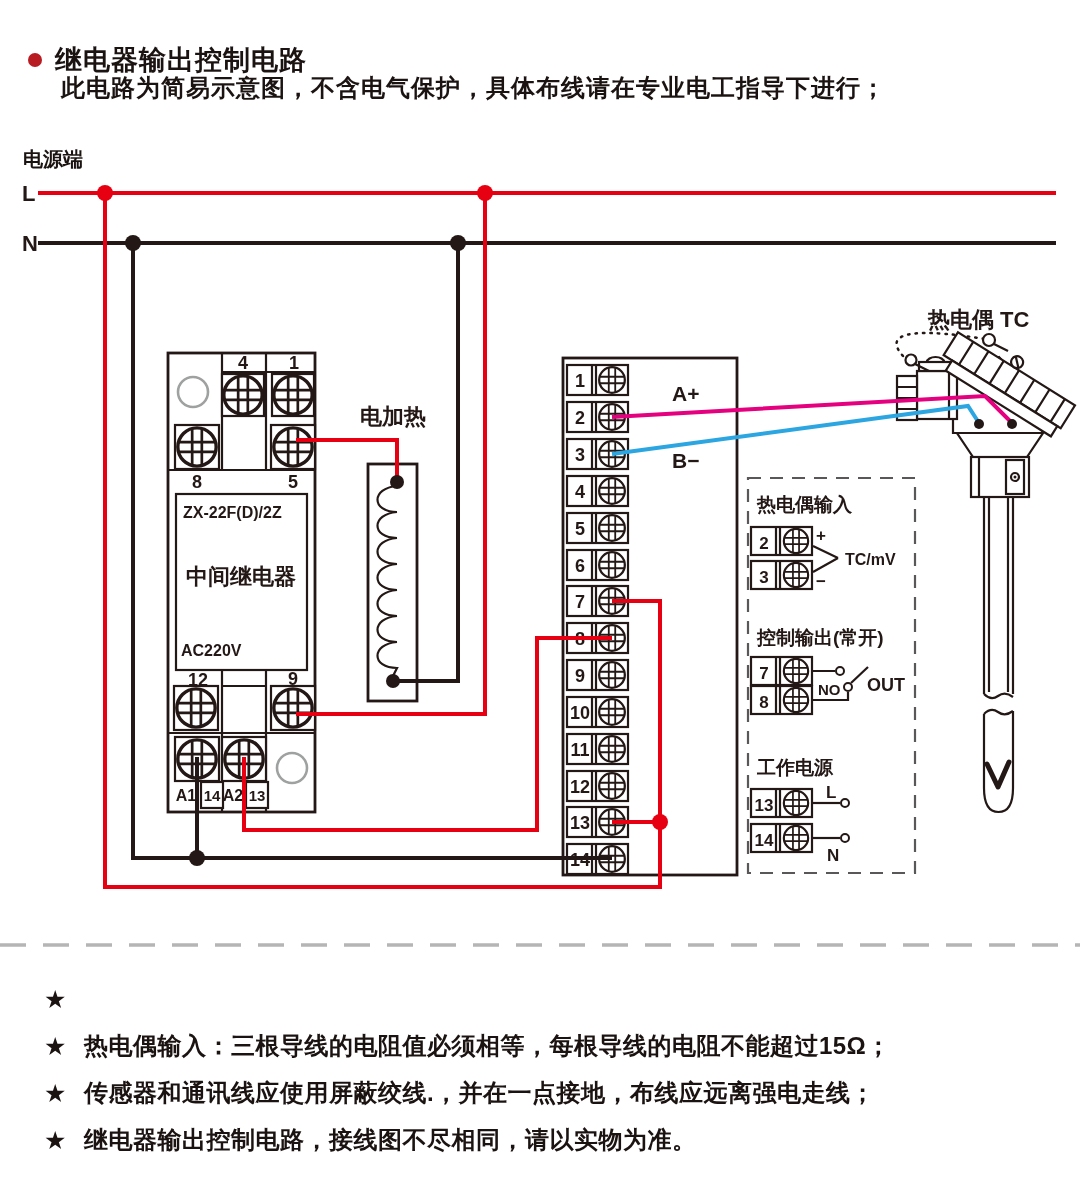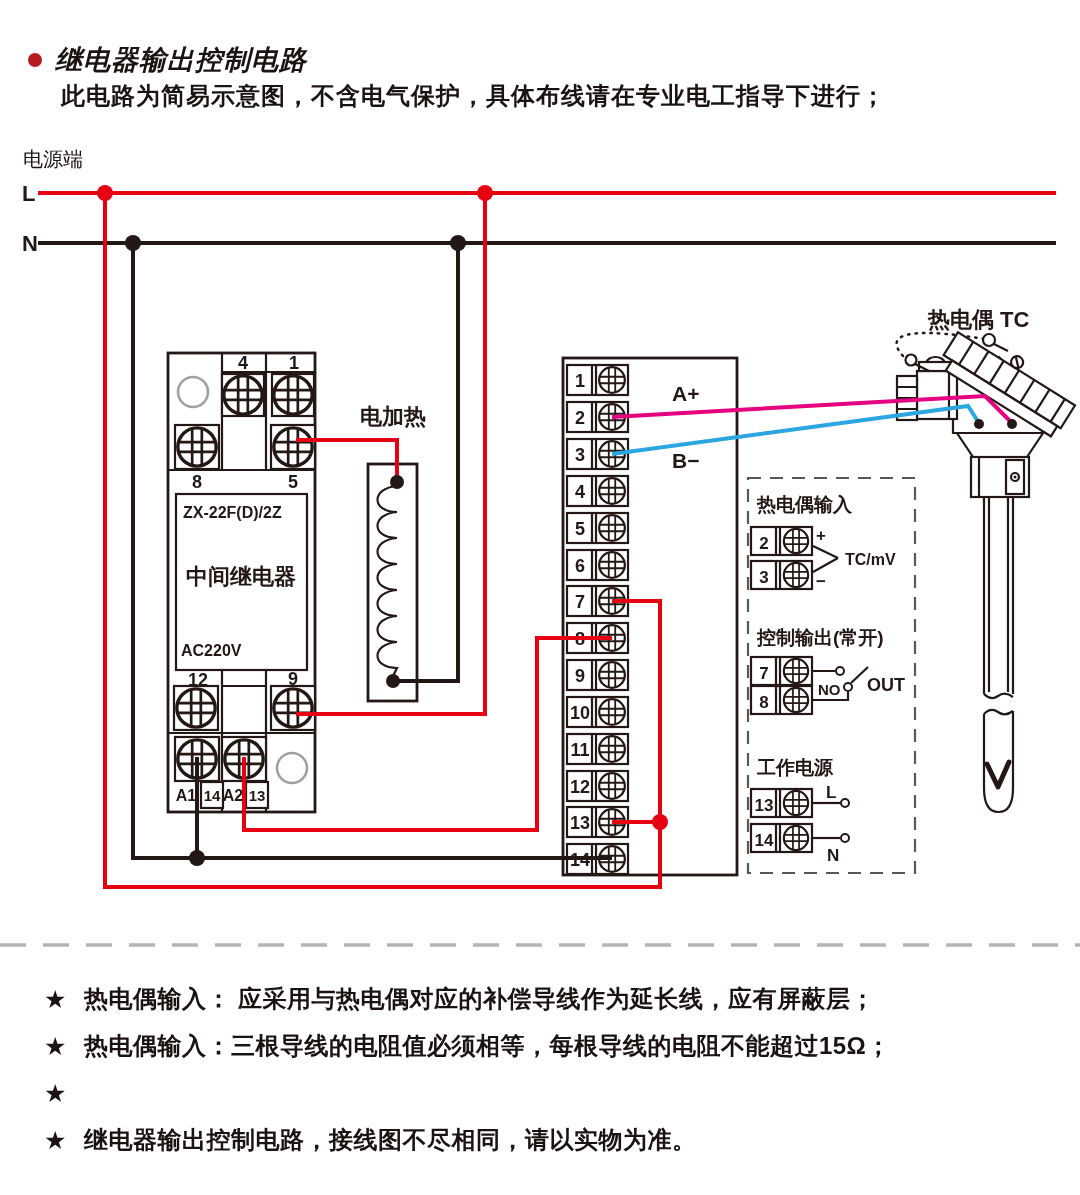--- a/index.html
+++ b/index.html
@@ -1,22 +1,22 @@
 <!DOCTYPE html>
 <html lang="zh"><head>
 <meta charset="utf-8">
 <style>
   html,body{margin:0;padding:0;background:#fff;}
   .page{position:relative;width:1080px;height:1195px;background:#fff;overflow:hidden;
         font-family:"Liberation Sans","DejaVu Sans",sans-serif;color:#1a1311;}
-  .title-row{position:absolute;left:28px;top:42px;display:flex;align-items:center;gap:13px;font-style:italic;}
+  .title-row{position:absolute;left:28px;top:42px;display:flex;align-items:center;gap:13px;}
   .bullet{width:14px;height:14px;border-radius:50%;background:#b81c22;flex:0 0 auto;}
   .title{font-size:27px;font-weight:bold;letter-spacing:1px;}
-  .subtitle{position:absolute;left:61px;top:80px;font-size:24px;font-weight:bold;letter-spacing:1px;white-space:nowrap;}
-  .power-label{position:absolute;left:23px;top:146px;font-size:20px;font-weight:normal;}
+  .subtitle{position:absolute;left:61px;top:72px;font-size:24px;font-weight:bold;letter-spacing:1px;white-space:nowrap;}
+  .power-label{position:absolute;left:23px;top:146px;font-size:20px;font-weight:bold;}
   .diagram-svg{position:absolute;left:0;top:0;}
   .notes{position:absolute;left:44px;top:984px;width:1010px;}
   .note{display:flex;align-items:flex-start;gap:17px;font-size:24px;font-weight:bold;
         line-height:30px;margin-bottom:17px;letter-spacing:0.5px;}
   .note .star{font-size:25px;flex:0 0 auto;}
   
   svg text{font-family:"Liberation Sans","DejaVu Sans",sans-serif;fill:#231815;}
   .ln{stroke:#231815;fill:none;stroke-width:2.2;}
   .ln3{stroke:#231815;fill:none;stroke-width:2.8;}
   .boxw{fill:#fff;stroke:#231815;}
@@ -317,28 +317,28 @@
       <circle cx="979" cy="424" r="5" fill="#231815"></circle>
       <circle cx="1012" cy="424" r="5" fill="#231815"></circle>
     </g>
 
     <path d="M0,945 H1080" stroke="#b5b5b6" stroke-width="3.5" stroke-dasharray="26 17"></path>
   </svg>
 
   <div class="notes">
     <div class="note">
       <span class="star">★</span>
-      <span>热电偶输入： 应采用与热电偶对应的补偿导线作为延长线，应有屏蔽层；</span>
     </div>
     <div class="note">
       <span class="star">★</span>
       <span>热电偶输入：三根导线的电阻值必须相等，每根导线的电阻不能超过15Ω；</span>
     </div>
     <div class="note">
       <span class="star">★</span>
+      <span>传感器和通讯线应使用屏蔽绞线.，并在一点接地，布线应远离强电走线；</span>
     </div>
     <div class="note">
       <span class="star">★</span>
       <span>继电器输出控制电路，接线图不尽相同，请以实物为准。</span>
     </div>
   </div>
 
 </div>
 
 </body></html>

